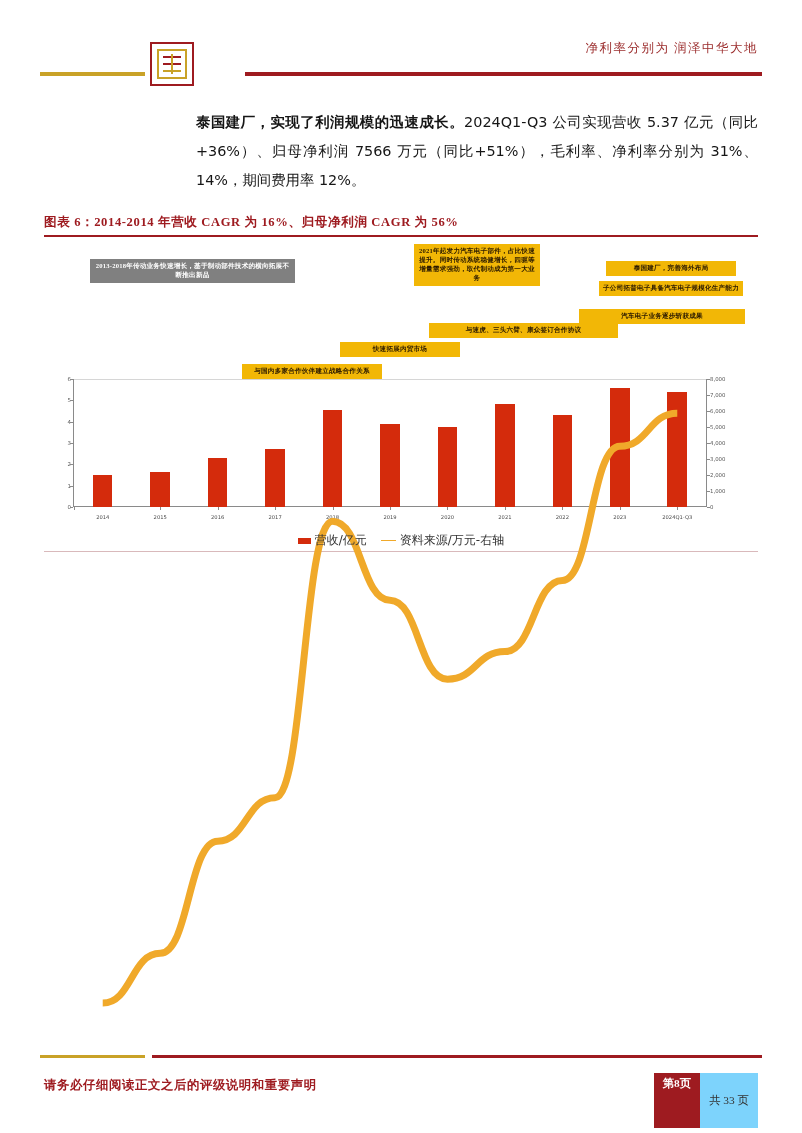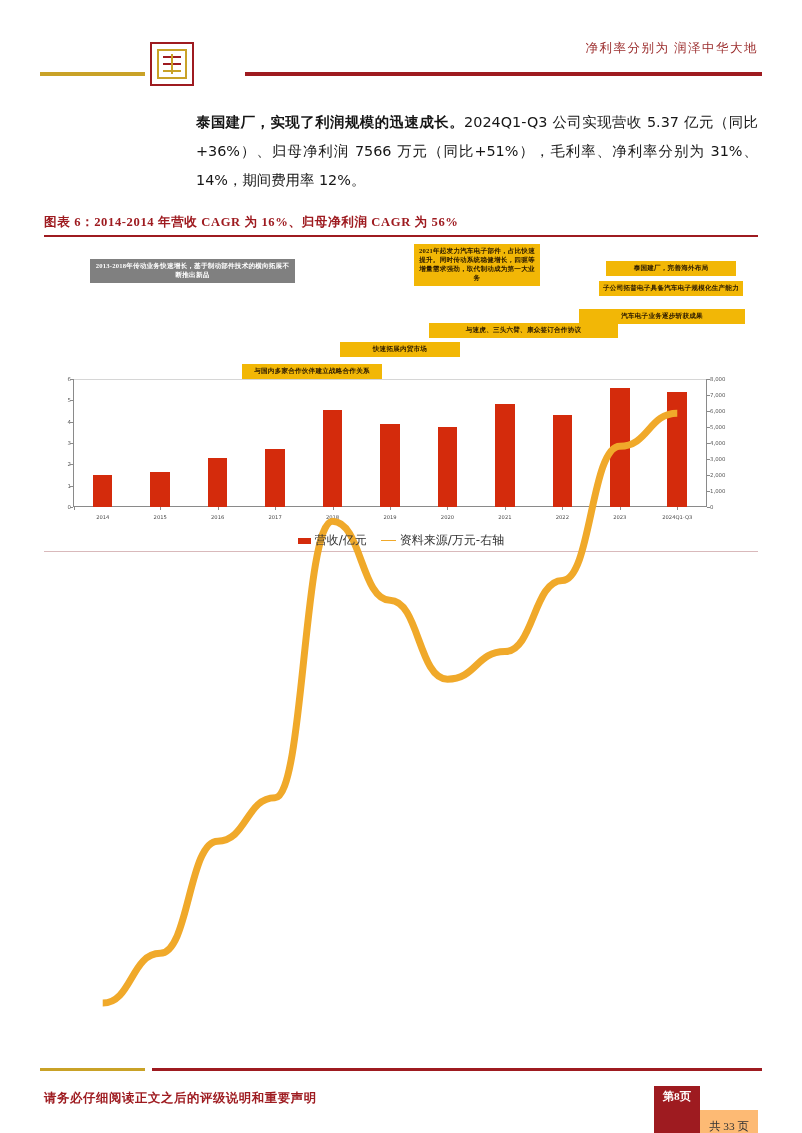--- a/index.html
+++ b/index.html
@@ -157,21 +157,21 @@
   .legend .swatch-line { width:15px; height:0; border-top:1.6px solid #f0a92a; }
 
   .fig-rule-bottom { height:1.2px; background:#d9b9bb; margin-top:2px; }
   .fig-source {
     color:#9e1b20; font-size:10.6px; padding-top:6px; letter-spacing:.5px;
     font-family:"Liberation Serif","DejaVu Serif",serif;
   }
 
   
   .page-footer {
-    position:absolute; left:0; right:0; bottom:0; height:65px;
+    position:absolute; left:0; right:0; bottom:0; height:78px;
   }
   .footer-rule-gold {
     position:absolute; left:40px; top:0; width:105px; height:3px; background:#c9a227;
   }
   .footer-rule-red {
     position:absolute; left:152px; top:0; right:40px; height:3px; background:#9e1b20;
   }
   .footer-note {
     position:absolute; left:44px; top:22px;
     color:#9e1b20; font-weight:bold; font-size:12.4px; letter-spacing:.6px;
@@ -179,21 +179,21 @@
   }
   .page-no {
     position:absolute; right:44px; top:18px;
     display:flex; align-items:stretch; font-size:11.4px;
     font-family:"Liberation Serif","DejaVu Serif",serif;
   }
   .page-no .cur {
     background:#9e1b20; color:#fff; padding:3px 9px; font-weight:bold;
   }
   .page-no .tot {
-    background:#fdba74; color:#333; padding:9px 9px;margin-top:24px;
+    background:#7dd3fc; color:#333; padding:20px 9px;
   }
 </style>
 </head>
 <body>
 
 <div class="page-header">
   <div class="tagline">净利率分别为  润泽中华大地</div>
   <div class="rule-gold"></div>
   <div class="rule-red"></div>
   <div class="logo-wrap">

